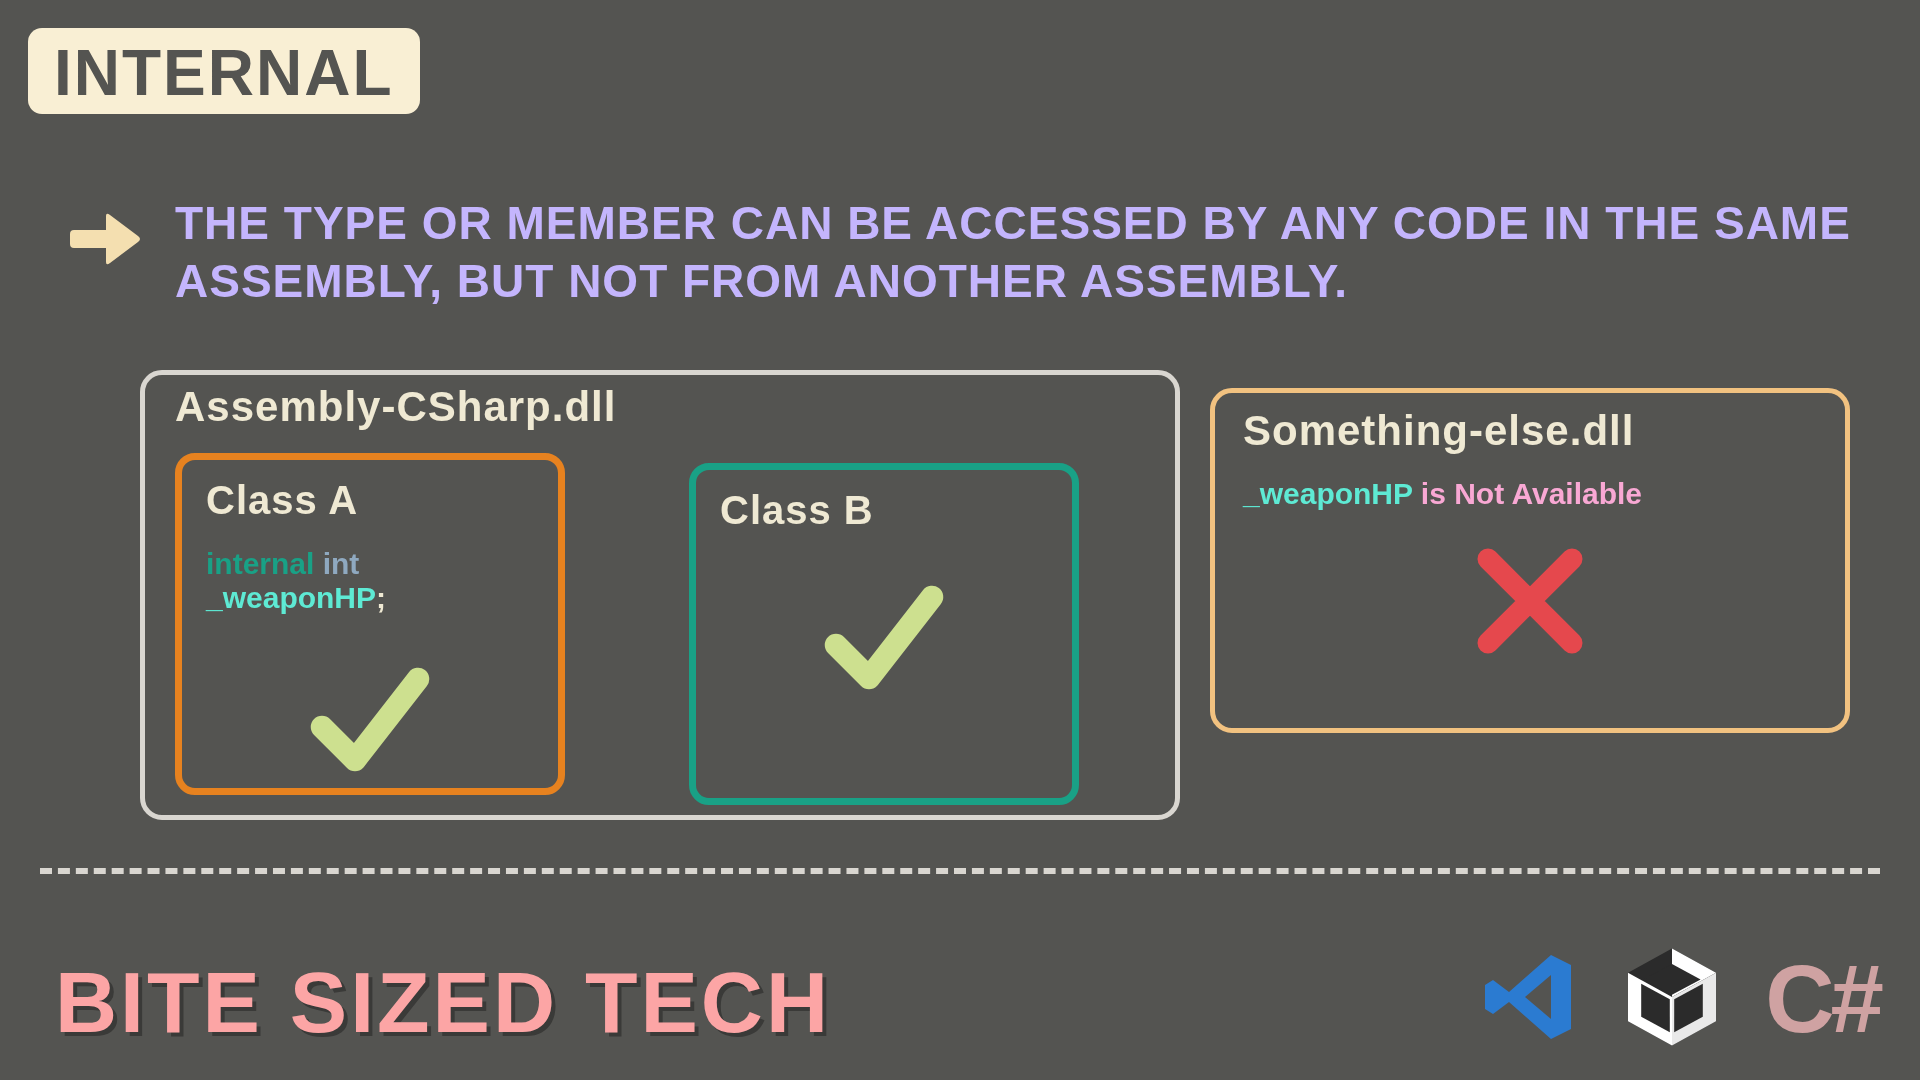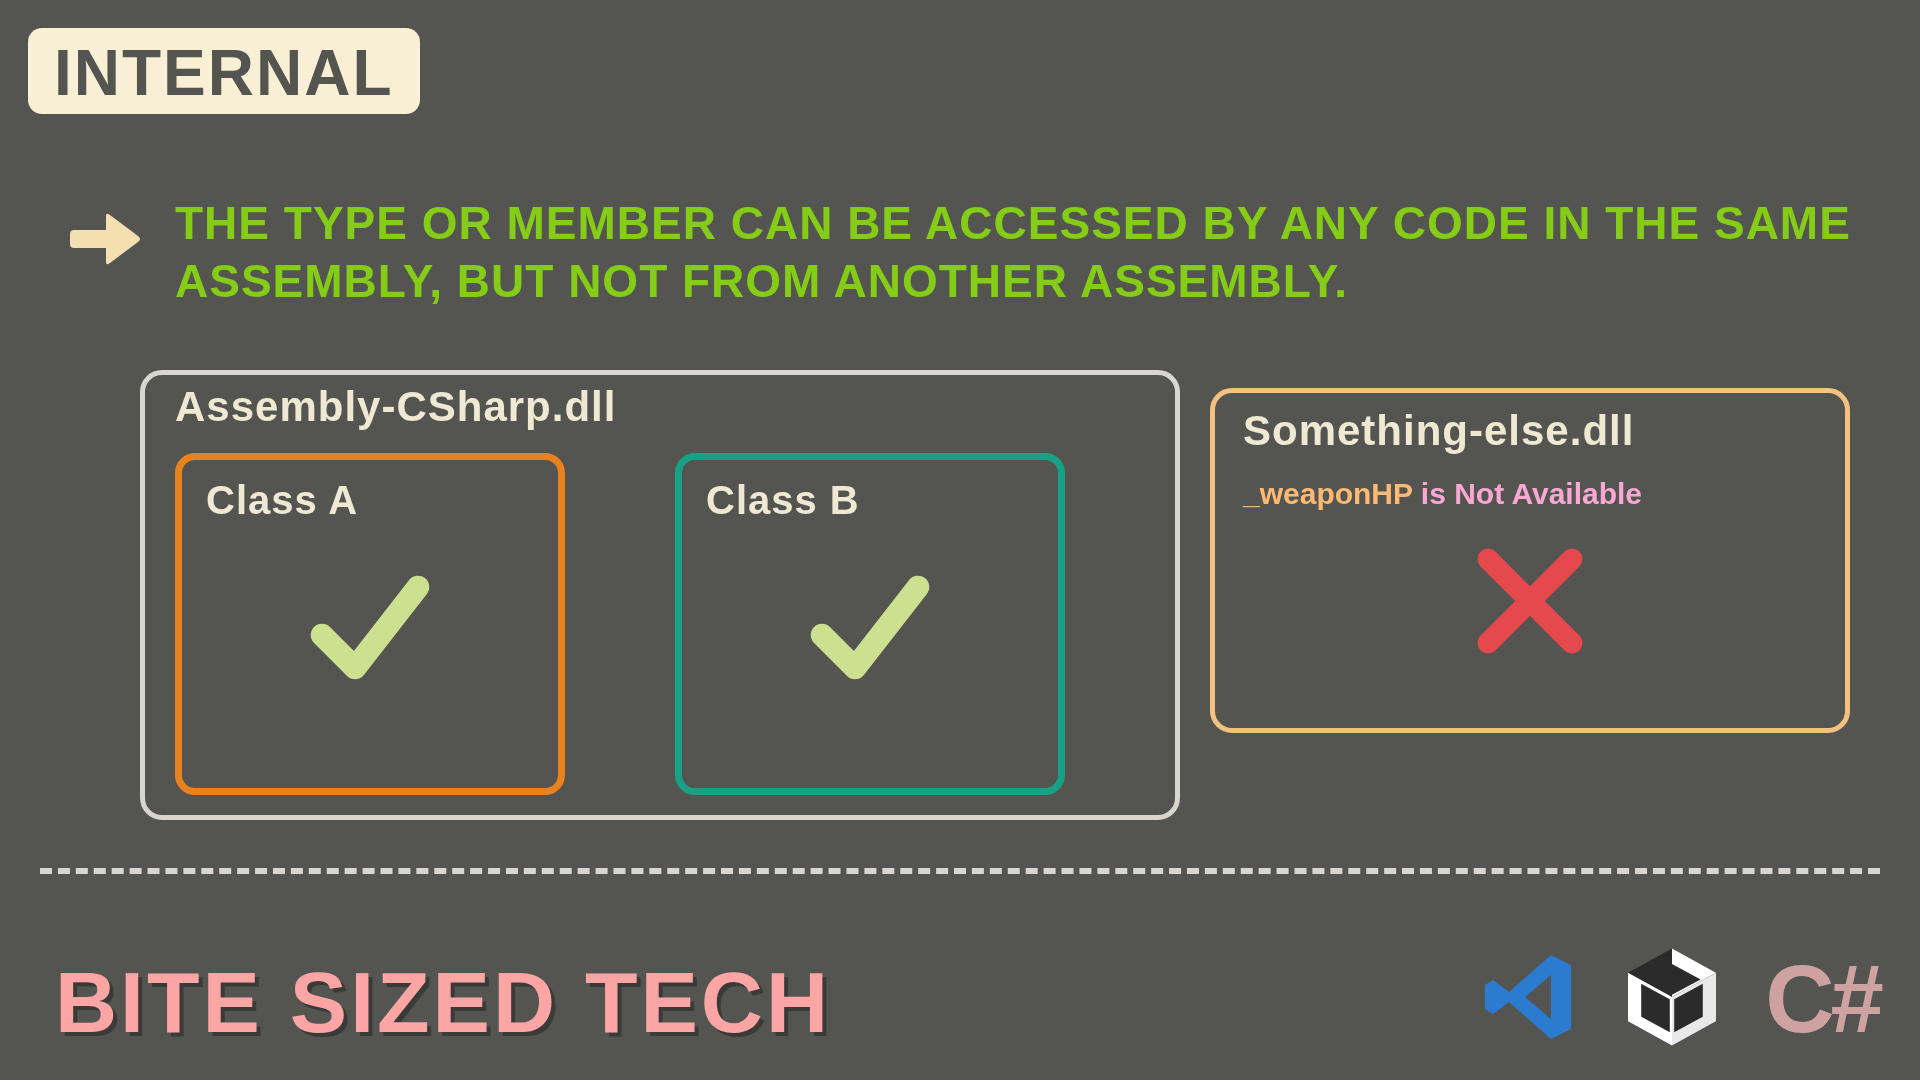--- a/index.html
+++ b/index.html
@@ -40,21 +40,21 @@
     position: absolute;
     left: 175px;
     top: 195px;
     right: 60px;
     font-family: Impact, "Arial Black", sans-serif;
     font-weight: 700;
     font-size: 46px;
     line-height: 1.25;
     letter-spacing: 1px;
     text-transform: uppercase;
-    color: #84cc16;
+    color: #c4b5fd;
   }
 
   
   .assembly-main {
     position: absolute;
     left: 140px;
     top: 370px;
     width: 1040px;
     height: 450px;
     border: 5px solid #d9d6d0;
@@ -72,33 +72,33 @@
   }
   .class-box {
     position: absolute;
     top: 78px;
     width: 390px;
     height: 342px;
     border-radius: 20px;
     padding: 18px 24px;
   }
   .class-a { left: 30px; border: 7px solid #e7821f; }
-  .class-b { left: 530px; border: 7px solid #19a186; }
+  .class-b { left: 544px; border: 7px solid #19a186; margin-top: 10px; }
   .class-title {
     font-family: Impact, "Arial Black", sans-serif;
     font-weight: 700;
     font-size: 40px;
     letter-spacing: 1px;
     color: #efe9d3;
     margin-bottom: 24px;
   }
   .code-line { font-size: 30px; font-weight: 600; }
   .kw-internal { color: #19a186; }
   .kw-int { color: #8fa9c0; }
-  .var { color: #fdba74; }
+  .var { color: #5eead4; }
   .semi { color: #efe9d3; }
   .avail { color: #f9a8d4; }
   .check-wrap { text-align: center; margin-top: 28px; }
 
   .assembly-other {
     position: absolute;
     left: 1210px;
     top: 388px;
     width: 640px;
     height: 345px;
@@ -163,20 +163,27 @@
   </svg>
 </div>
 
 <div class="desc">The type or member can be accessed by any code in the same assembly, but not from another assembly.</div>
 
 <div class="assembly-main">
   <div class="label">Assembly-CSharp.dll</div>
 
   <div class="class-box class-a">
     <div class="class-title">Class A</div>
+    <div class="code-line">
+      <span class="kw-internal">internal</span>
+      <span> </span>
+      <span class="kw-int">int</span>
+      <span> </span>
+      <span class="var">_weaponHP</span><span class="semi">;</span>
+    </div>
     <div class="check-wrap">
       <svg width="150" height="150" viewBox="0 0 100 100">
         <path d="M18 56 L40 78 L82 24" stroke="#cde08f" stroke-width="15" fill="none" stroke-linecap="round" stroke-linejoin="round"></path>
       </svg>
     </div>
   </div>
 
   <div class="class-box class-b">
     <div class="class-title">Class B</div>
     <div class="check-wrap">

